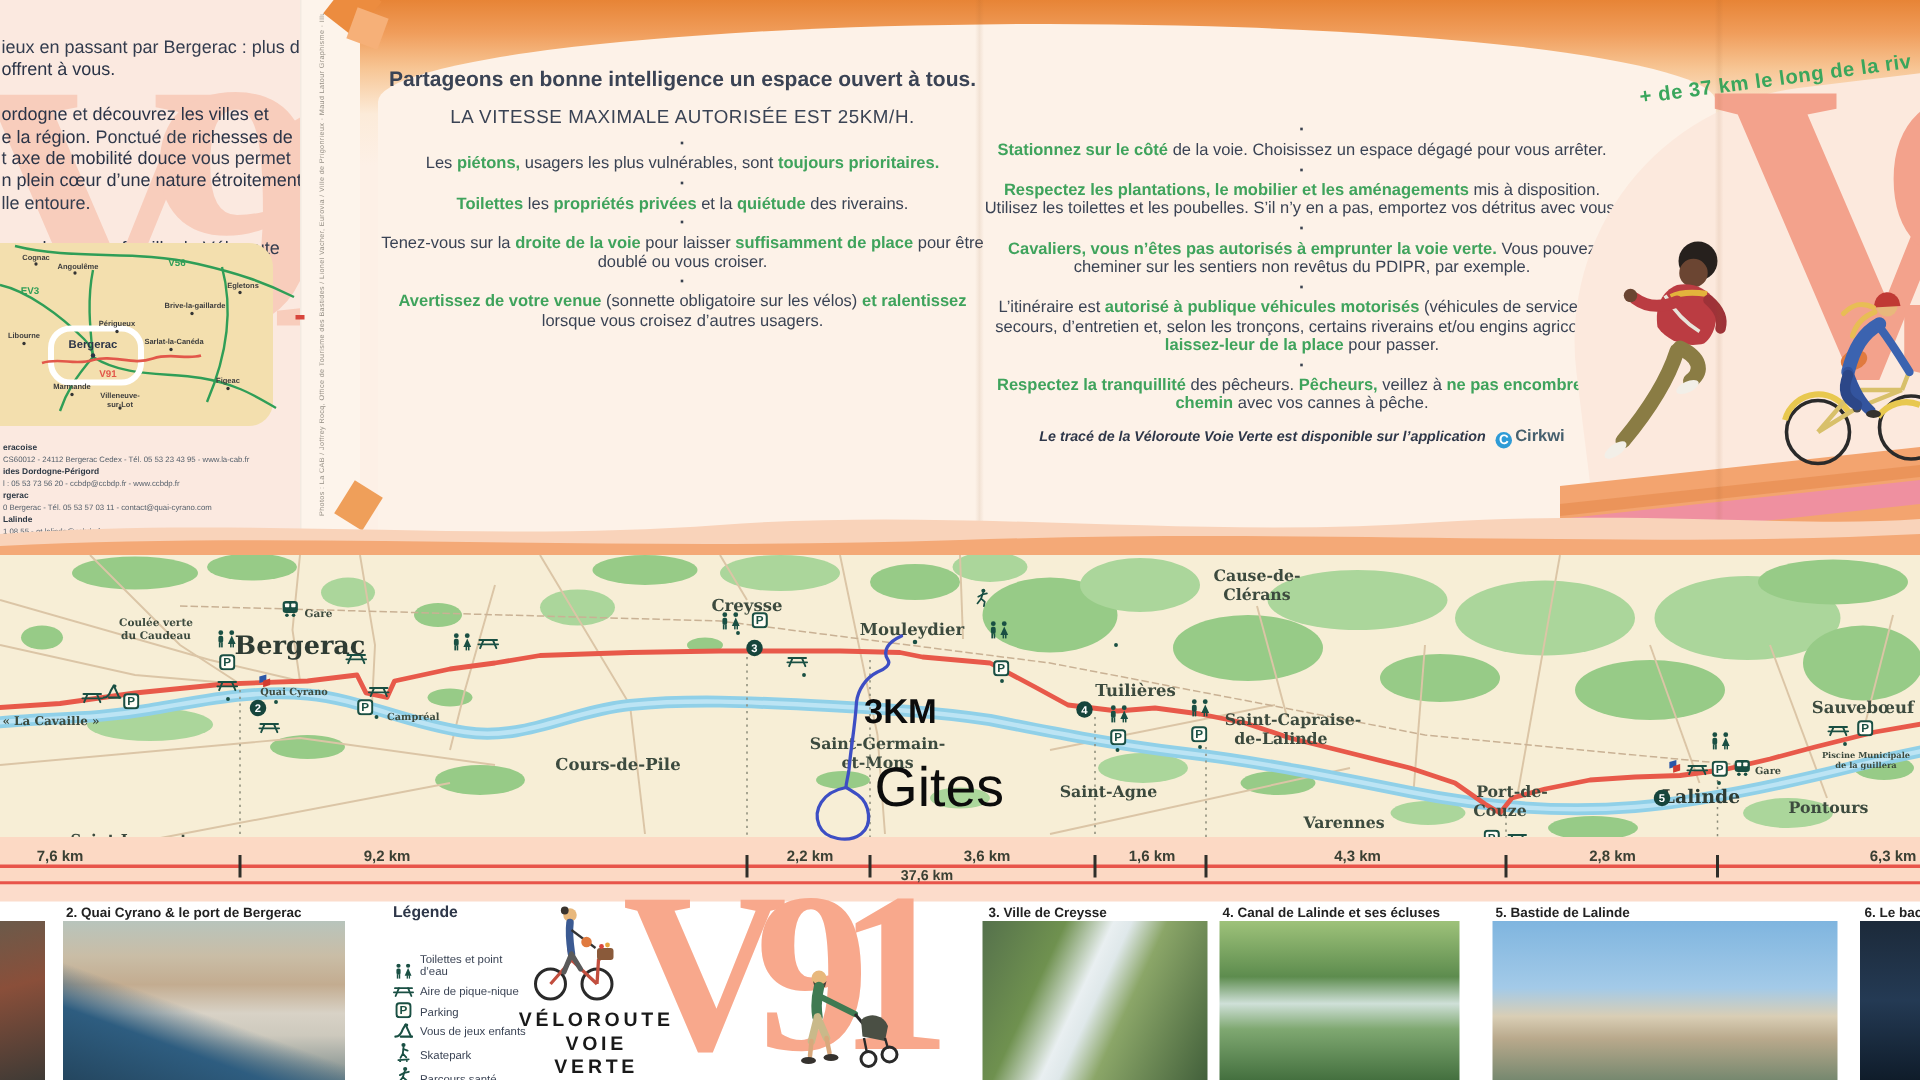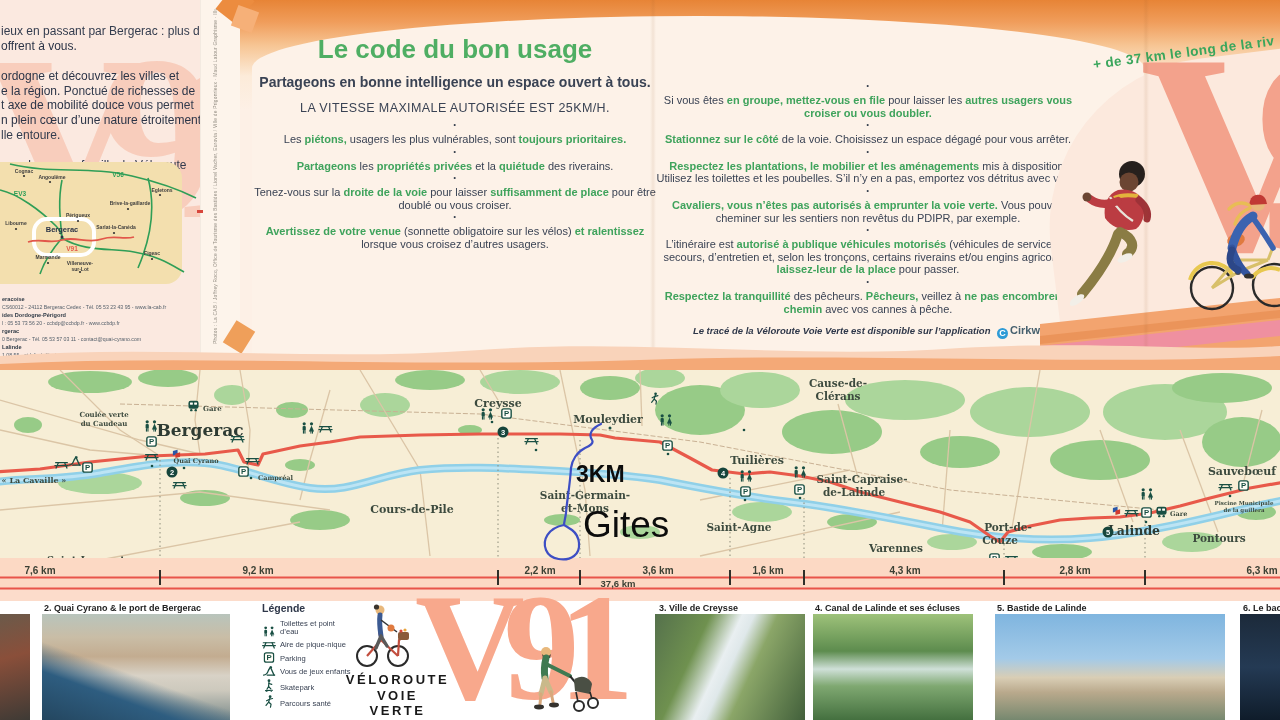--- a/index.html
+++ b/index.html
@@ -58,21 +58,21 @@
   .cirkwi-name{font-size:11px;font-weight:700;color:#46606e;font-style:normal;margin-left:2px}
   .wave{position:absolute;left:0;top:340px;width:1280px;height:30px}
   
   .map-strip{position:absolute;left:0;top:370px;width:1280px;height:220px}
   
   .bottom-band{position:absolute;left:0;top:590px;width:1280px;height:130px;background:#fff}
   .pink-band{position:absolute;left:0;top:0;width:1280px;height:11px;background:#fcdccb}
   .caption{position:absolute;top:13px;font-size:9px;font-weight:700;color:#222;white-space:nowrap}
   .photo{position:absolute;top:24px;height:106px}
   .legend{position:absolute;left:262px;top:12px;width:92px}
-  .legend-title{font-size:10.5px;font-weight:700;color:#2e3749;margin-bottom:5px}
+  .legend-title{font-size:10.5px;font-weight:700;color:#2e3749;margin-bottom:21px}
   .legend-item{display:flex;align-items:flex-end;margin-bottom:3px}
   .legend-item svg{flex:0 0 14px;margin-right:4px}
   .legend-label{font-size:7.6px;line-height:8.4px;color:#3a4354;padding-top:1px}
   .logo-block{position:absolute;left:345px;top:0;width:295px;height:130px}
   .logo-v91{position:absolute;left:70px;top:-12px;font-family:"Liberation Serif",serif;font-weight:700;
     font-size:152px;line-height:140px;letter-spacing:-.14em;color:#f8a88c}
   .logo-words{position:absolute;left:0px;top:82px;width:105px;text-align:center;color:#191919;
     font-size:13px;font-weight:700;letter-spacing:2.5px;line-height:15.5px}
   
   .p1{left:0;width:30px;background:linear-gradient(165deg,#6b5a4a,#8a4f3a 40%,#3e3a35)}
@@ -167,36 +167,34 @@
   <div class="credits-strip">
     <div class="deco1"></div>
     <div class="deco2"></div>
     <div class="deco3"></div>
     <div class="deco4"></div>
     <div class="credits-text">Photos : La CAB / Joffrey Rocq, Office de Tourisme des Bastides / Lionel Vacher, Eurovia / Ville de Prigonrieux · Maud Latour Graphisme · Illustration couverture : Nassime d’EMANE · Imprimé par l’Imprimerie Chanson · Ne pas jeter sur la voie publique</div>
   </div>
 
   <div class="col-mid">
     <div class="code-title">
-      <div>Le code du bon usage</div>
     </div>
     <div class="code-intro">
       <div>Partageons en bonne intelligence un espace ouvert à tous.</div>
     </div>
     <div class="speed">LA VITESSE MAXIMALE AUTORISÉE EST 25KM/H.</div>
     <div class="rules-mid">
       <p class="rule"><span>Les </span><span class="hl">piétons,</span><span> usagers les plus vulnérables, sont </span><span class="hl">toujours prioritaires.</span></p>
-      <p class="rule"><span class="hl">Partageons</span><span> les </span><span class="hl">propriétés privées</span><span> et la </span><span class="hl">quiétude</span><span> des riverains.</span></p>
+      <p class="rule"><span class="hl">Toilettes</span><span> les </span><span class="hl">propriétés privées</span><span> et la </span><span class="hl">quiétude</span><span> des riverains.</span></p>
       <p class="rule"><span>Tenez-vous sur la </span><span class="hl">droite de la voie</span><span> pour laisser </span><span class="hl">suffisamment de place</span><span> pour être doublé ou vous croiser.</span></p>
       <p class="rule"><span class="hl">Avertissez de votre venue</span><span> (sonnette obligatoire sur les vélos) </span><span class="hl">et ralentissez</span><span> lorsque vous croisez d’autres usagers.</span></p>
     </div>
   </div>
 
   <div class="col-right">
-    <p class="rule"><span>Si vous êtes </span><span class="hl">en groupe, mettez-vous en file</span><span> pour laisser les </span><span class="hl">autres usagers vous croiser ou vous doubler.</span></p>
     <p class="rule"><span class="hl">Stationnez sur le côté</span><span> de la voie. Choisissez un espace dégagé pour vous arrêter.</span></p>
     <p class="rule"><span class="hl">Respectez les plantations, le mobilier et les aménagements</span><span> mis à disposition. Utilisez les toilettes et les poubelles. S’il n’y en a pas, emportez vos détritus avec vous.</span></p>
     <p class="rule"><span class="hl">Cavaliers, vous n’êtes pas autorisés à emprunter la voie verte.</span><span> Vous pouvez cheminer sur les sentiers non revêtus du PDIPR, par exemple.</span></p>
     <p class="rule"><span>L’itinéraire est </span><span class="hl">autorisé à publique véhicules motorisés</span><span> (véhicules de service, de secours, d’entretien et, selon les tronçons, certains riverains et/ou engins agricoles), </span><span class="hl">laissez-leur de la place</span><span> pour passer.</span></p>
     <p class="rule"><span class="hl">Respectez la tranquillité</span><span> des pêcheurs. </span><span class="hl">Pêcheurs,</span><span> veillez à </span><span class="hl">ne pas encombrer le chemin</span><span> avec vos cannes à pêche.</span></p>
     <div class="app-note">
       <span>Le tracé de la Véloroute Voie Verte est disponible sur l’application</span>
       <span class="cirkwi"><span class="cirkwi-c">C</span><span class="cirkwi-name">Cirkwi</span></span>
     </div>
   </div>

